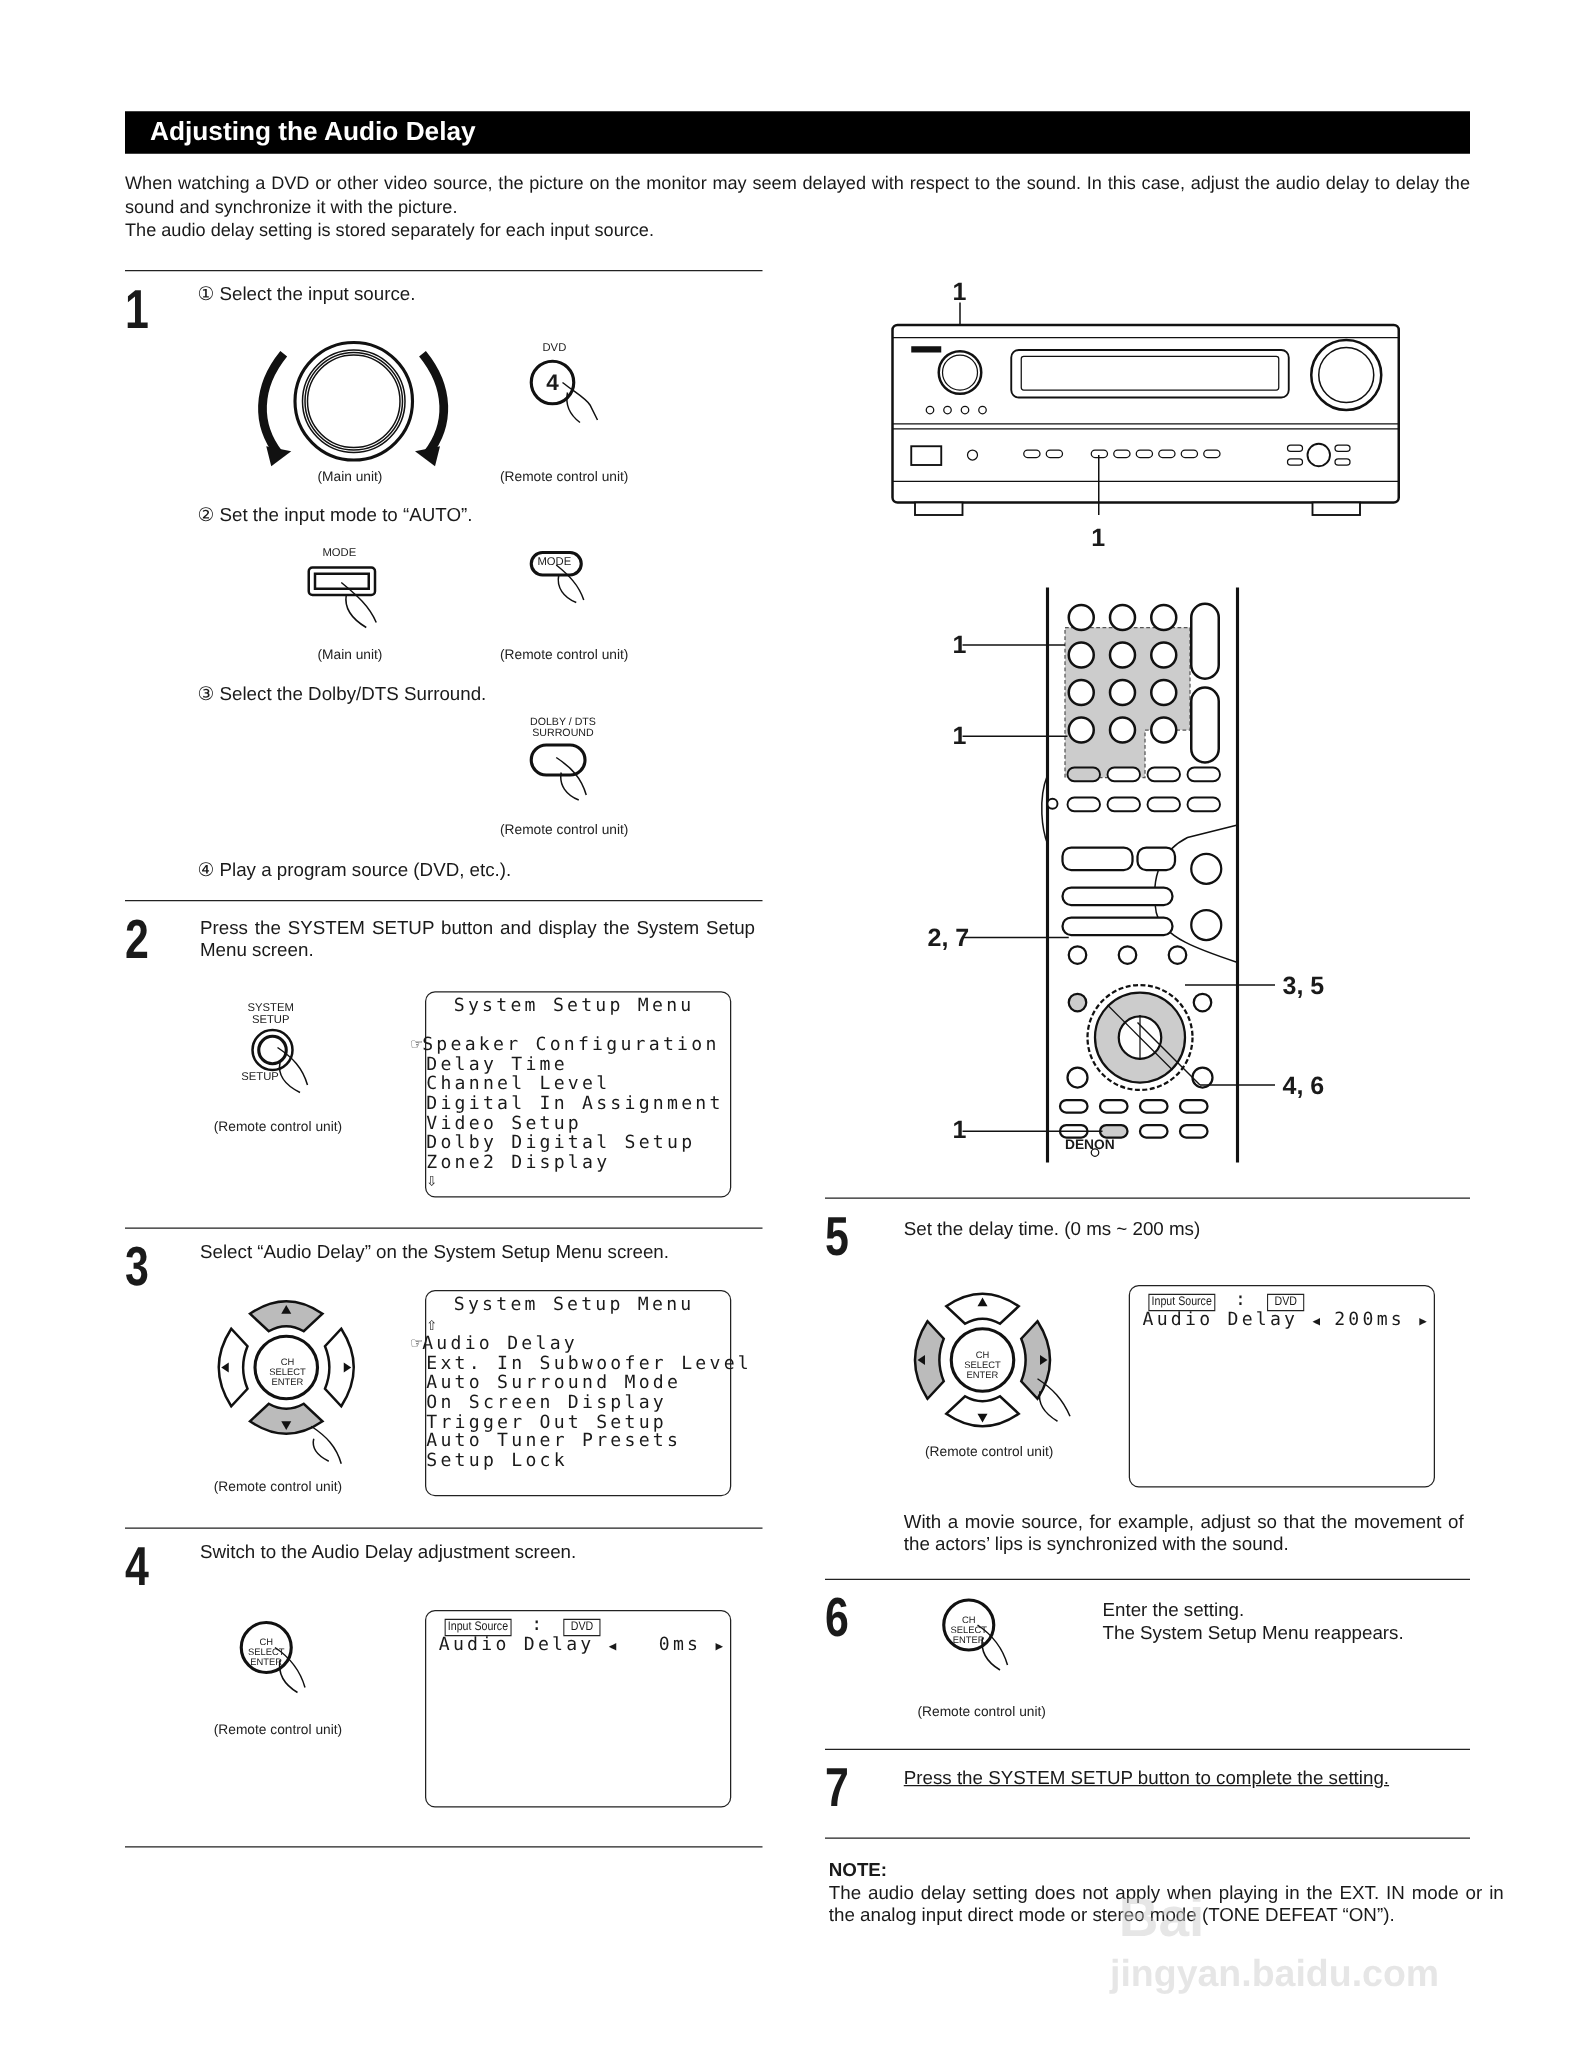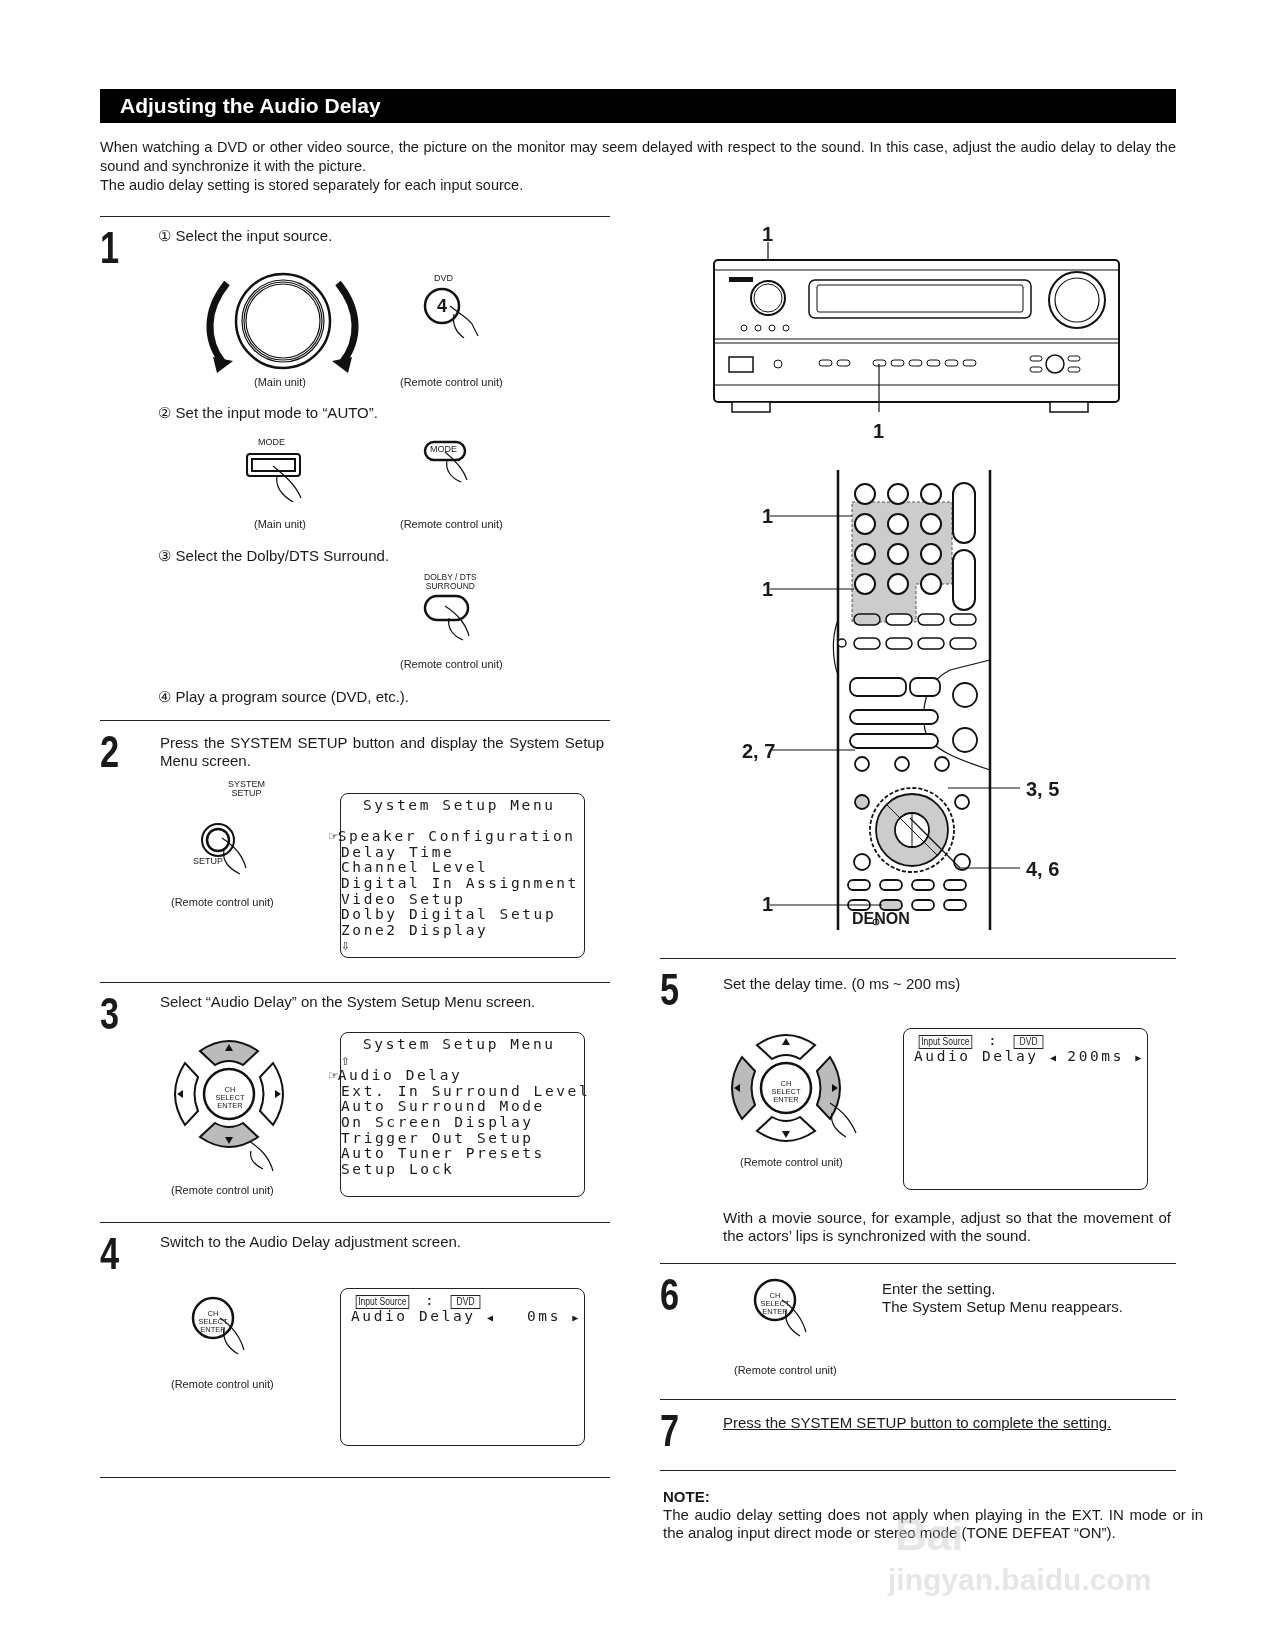--- a/index.html
+++ b/index.html
@@ -83,21 +83,21 @@
 </svg>
 <div class="abs cap" style="left:400px; top:658px;">(Remote control unit)</div>
 
 <div class="abs txt" style="left:158px; top:688px;">④ Play a program source (DVD, etc.).</div>
 
 <div class="abs rule" style="left:100px; top:720px; width:510px;"></div>
 
 <div class="abs stepnum" style="left:100px; top:730px;">2</div>
 <div class="abs txt" style="left:160px; top:734px; width:444px; text-align:justify;">Press the SYSTEM SETUP button and display the System Setup Menu screen.</div>
 
-<div class="abs" style="left:198px; top:780px; font-size:9px; line-height:9px; text-align:center;margin-left:30px;">
+<div class="abs" style="left:198px; top:802px; font-size:9px; line-height:9px; text-align:center;">
   <div>SYSTEM</div>
   <div>SETUP</div>
 </div>
 <svg class="abs" style="left:196px; top:822px;" width="90" height="70">
   <circle cx="22" cy="18" r="16" stroke="#111" stroke-width="2" fill="#fff"></circle>
   <circle cx="22" cy="18" r="11" stroke="#111" stroke-width="2.5" fill="#fff"></circle>
   <path d="M26 16 C 38 24, 46 32, 50 46 M 28 28 C 26 38, 32 46, 44 52" stroke="#111" stroke-width="1.2" fill="none"></path>
 </svg>
 <div class="abs" style="left:193px; top:856px; font-size:9px;">SETUP</div>
 <div class="abs cap" style="left:171px; top:896px;">(Remote control unit)</div>
@@ -135,21 +135,21 @@
 <div class="abs" style="left:211px; top:1086px; font-size:7.5px; line-height:8px; text-align:center; width:38px;">
   <div>CH SELECT</div>
   <div>ENTER</div>
 </div>
 <div class="abs cap" style="left:171px; top:1184px;">(Remote control unit)</div>
 
 <div class="abs osd" style="left:340px; top:1032px; width:245px; height:165px;">
   <div class="line title">System Setup Menu</div>
   <div class="line" style="letter-spacing:0;">⇧</div>
   <div class="line" style="margin-left:-12px;"><span style="letter-spacing:0;">☞</span><span>Audio Delay</span></div>
-  <div class="line">Ext. In Surround Level</div>
+  <div class="line">Ext. In Subwoofer Level</div>
   <div class="line">Auto Surround Mode</div>
   <div class="line">On Screen Display</div>
   <div class="line">Trigger Out Setup</div>
   <div class="line">Auto Tuner Presets</div>
   <div class="line">Setup Lock</div>
 </div>
 
 <div class="abs rule" style="left:100px; top:1222px; width:510px;"></div>
 
 <div class="abs stepnum" style="left:100px; top:1232px;">4</div>
@@ -276,21 +276,21 @@
   <circle cx="86" cy="452" r="3" stroke="#111" stroke-width="1" fill="none"></circle>
 
   <line x1="-20" y1="46" x2="62" y2="46" stroke="#111" stroke-width="1.2"></line>
   <line x1="-20" y1="119" x2="64" y2="119" stroke="#111" stroke-width="1.2"></line>
   <line x1="-20" y1="280" x2="65" y2="280" stroke="#111" stroke-width="1.2"></line>
   <line x1="158" y1="318" x2="230" y2="318" stroke="#111" stroke-width="1.2"></line>
   <line x1="120" y1="348" x2="170" y2="398" stroke="#111" stroke-width="1.2"></line>
   <line x1="170" y1="398" x2="230" y2="398" stroke="#111" stroke-width="1.2"></line>
   <line x1="-20" y1="435" x2="92" y2="435" stroke="#111" stroke-width="1.2"></line>
 </svg>
-<div class="abs" style="left:852px; top:910px; font-weight:bold; font-size:16px;">DENON</div>
+<div class="abs" style="left:852px; top:910px; font-weight:bold; font-size:11px;">DENON</div>
 
 <div class="abs callout" style="left:762px; top:505px;">1</div>
 <div class="abs callout" style="left:762px; top:578px;">1</div>
 <div class="abs callout" style="left:742px; top:740px;">2, 7</div>
 <div class="abs callout" style="left:1026px; top:778px;">3, 5</div>
 <div class="abs callout" style="left:1026px; top:858px;">4, 6</div>
 <div class="abs callout" style="left:762px; top:893px;">1</div>
 
 <div class="abs rule" style="left:660px; top:958px; width:516px;"></div>
 

